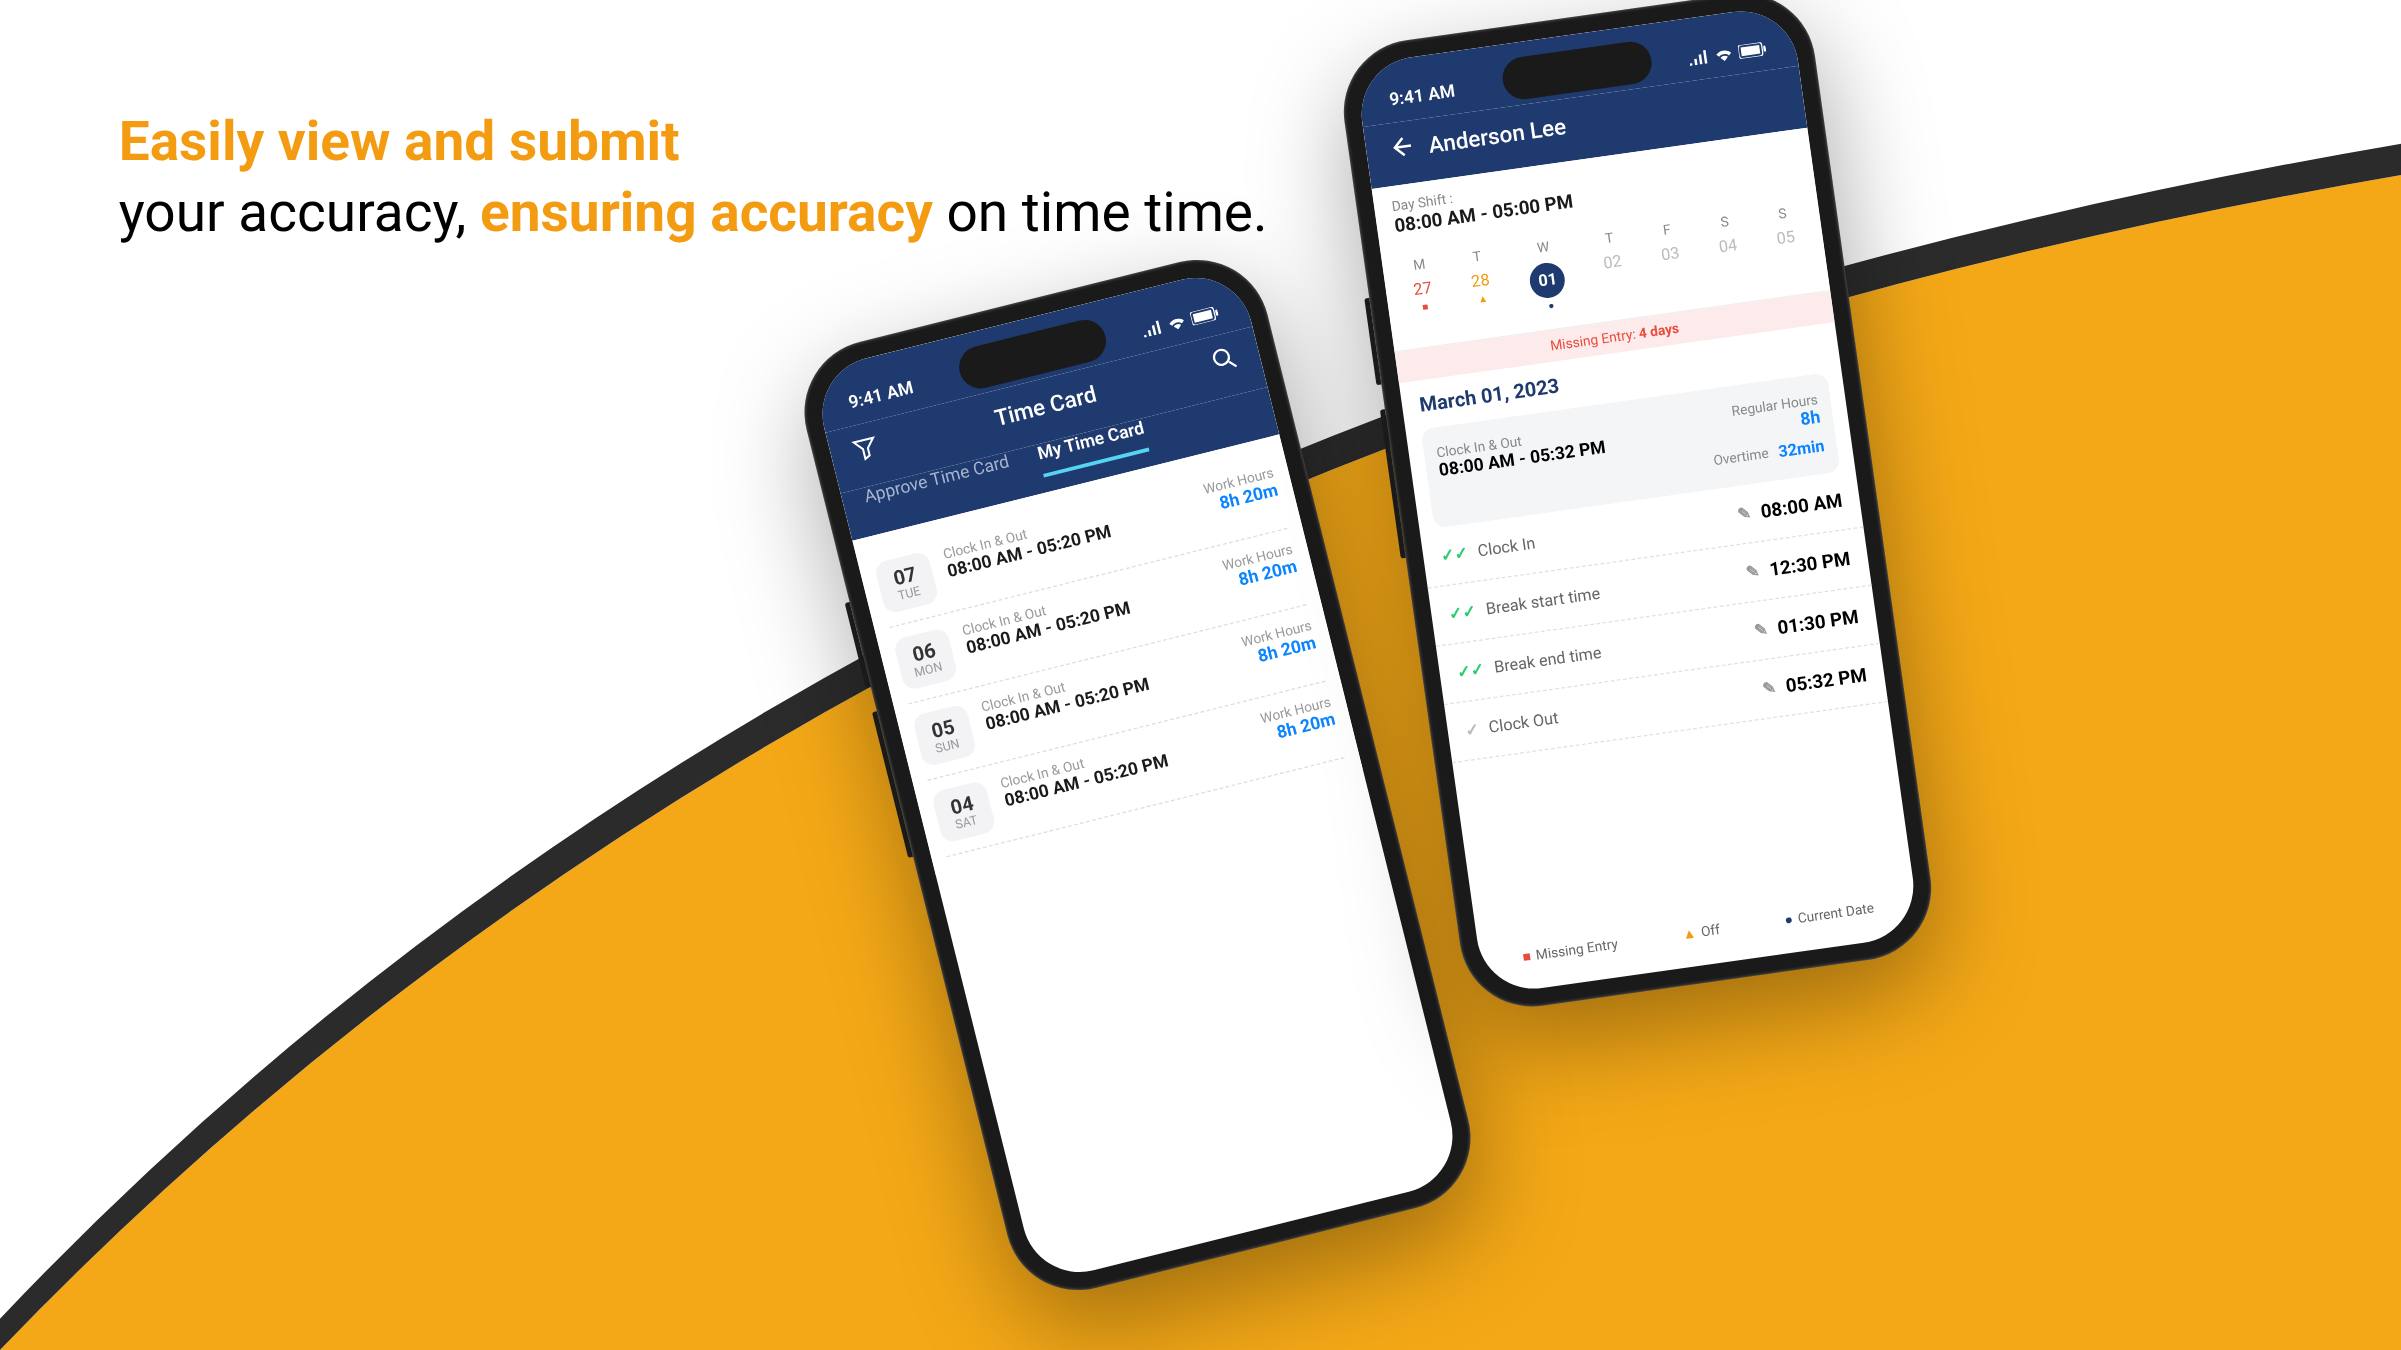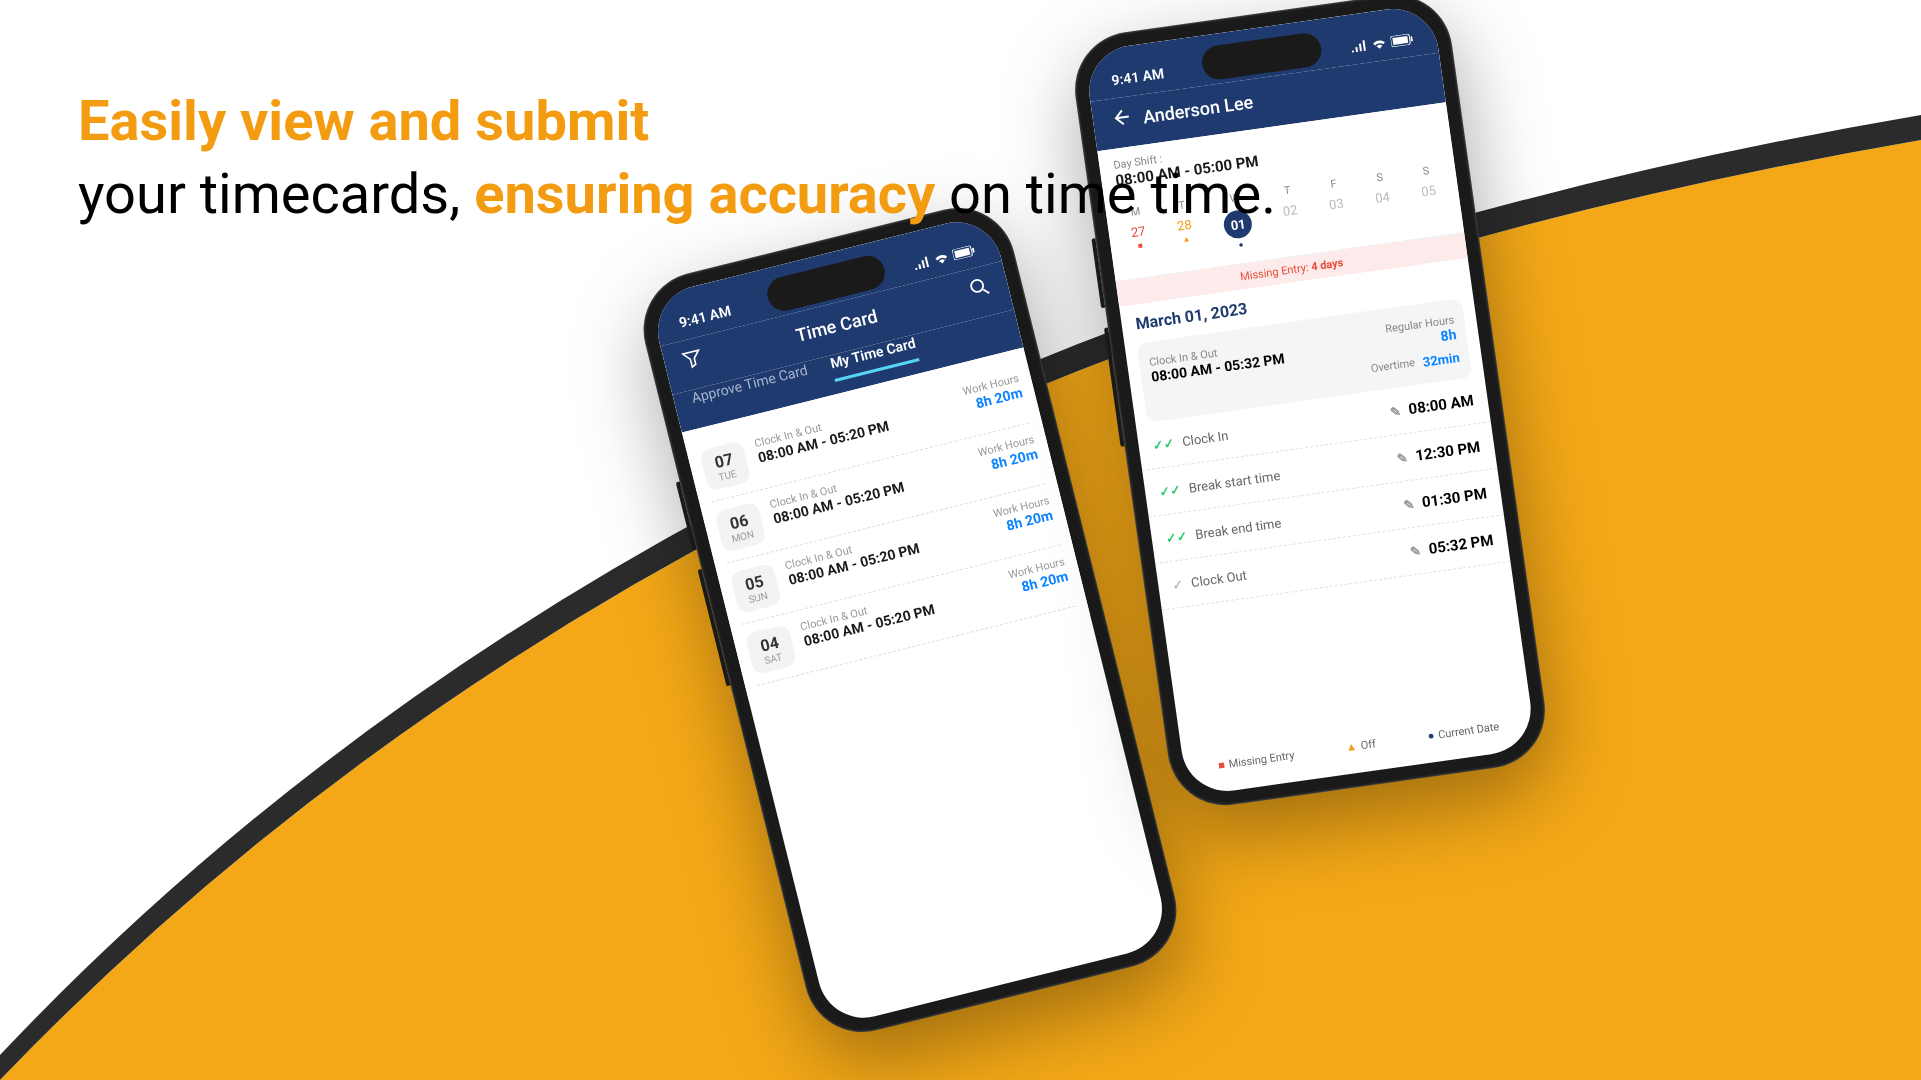--- a/index.html
+++ b/index.html
@@ -1,18 +1,18 @@
 <!DOCTYPE html>
 <html><head>
 <meta charset="utf-8">
 <style>
 *{margin:0;padding:0;box-sizing:border-box;font-family:-apple-system,BlinkMacSystemFont,"Segoe UI",Roboto,sans-serif}
 body{width:1921px;height:1080px;overflow:hidden;background:#fff;position:relative}
 .bg-swoosh{position:absolute;bottom:0;right:0;width:1921px;height:1080px;z-index:0}
-.headline{position:absolute;top:85px;left:78px;font-size:56px;font-weight:400;line-height:1.3;z-index:3;color:#000}
+.headline{position:absolute;top:85px;left:95px;font-size:44px;font-weight:400;line-height:1.3;z-index:3;color:#000}
 .headline .highlight{color:#f39c12;font-weight:700}
 .phone{position:absolute;width:380px;height:780px;background:#1a1a1a;border-radius:58px;padding:14px;box-shadow:0 30px 80px rgba(0,0,0,.35),inset 0 0 3px rgba(255,255,255,.4);z-index:2}
 .phone::before{content:"";position:absolute;left:-4px;top:200px;width:4px;height:70px;background:#1a1a1a;border-radius:2px 0 0 2px}
 .phone::after{content:"";position:absolute;left:-4px;top:290px;width:4px;height:120px;background:#1a1a1a;border-radius:2px 0 0 2px}
 .phone-left{top:230px;left:720px;transform:rotate(-14deg)}
 .phone-right{top:10px;left:1120px;transform:rotate(-8deg)}
 .screen{width:100%;height:100%;background:#fff;border-radius:46px;overflow:hidden;position:relative}
 .notch{position:absolute;top:12px;left:50%;transform:translateX(-50%);width:120px;height:34px;background:#1a1a1a;border-radius:20px;z-index:10}
 .status-bar{height:50px;background:#1f3a6e;display:flex;justify-content:space-between;align-items:center;padding:14px 24px 0;color:#fff;font-size:14px;font-weight:600}
 .status-icons{display:flex;gap:4px;align-items:center}
@@ -62,21 +62,21 @@
 </head>
 <body>
 
 <svg class="bg-swoosh" viewBox="0 0 1921 1080">
   <path d="M 0 1080 Q 700 350 1921 140 L 1921 1080 Z" fill="#f4a817"></path>
   <path d="M 0 1080 Q 700 350 1921 140 L 1921 115 Q 690 325 0 1055 Z" fill="#2b2b2b"></path>
 </svg>
 
 <div class="headline">
   <span class="highlight">Easily view and submit</span><br>
-  <span>your timecards, </span><span class="highlight">ensuring accuracy</span><span> on time time.</span>
+  <span>your accuracy, </span><span class="highlight">ensuring accuracy</span><span> on time time.</span>
 </div>
 
 <div class="phone phone-left">
   <div class="screen">
     <div class="notch"></div>
     <div class="status-bar">
       <span>9:41 AM</span>
       <span class="status-icons">
         <svg width="16" height="11" viewBox="0 0 16 11">
             <path d="M0 9h2v2H0zM4 6h2v5H4zM8 3h2v8H8zM12 0h2v11h-2z" fill="#fff"></path>

